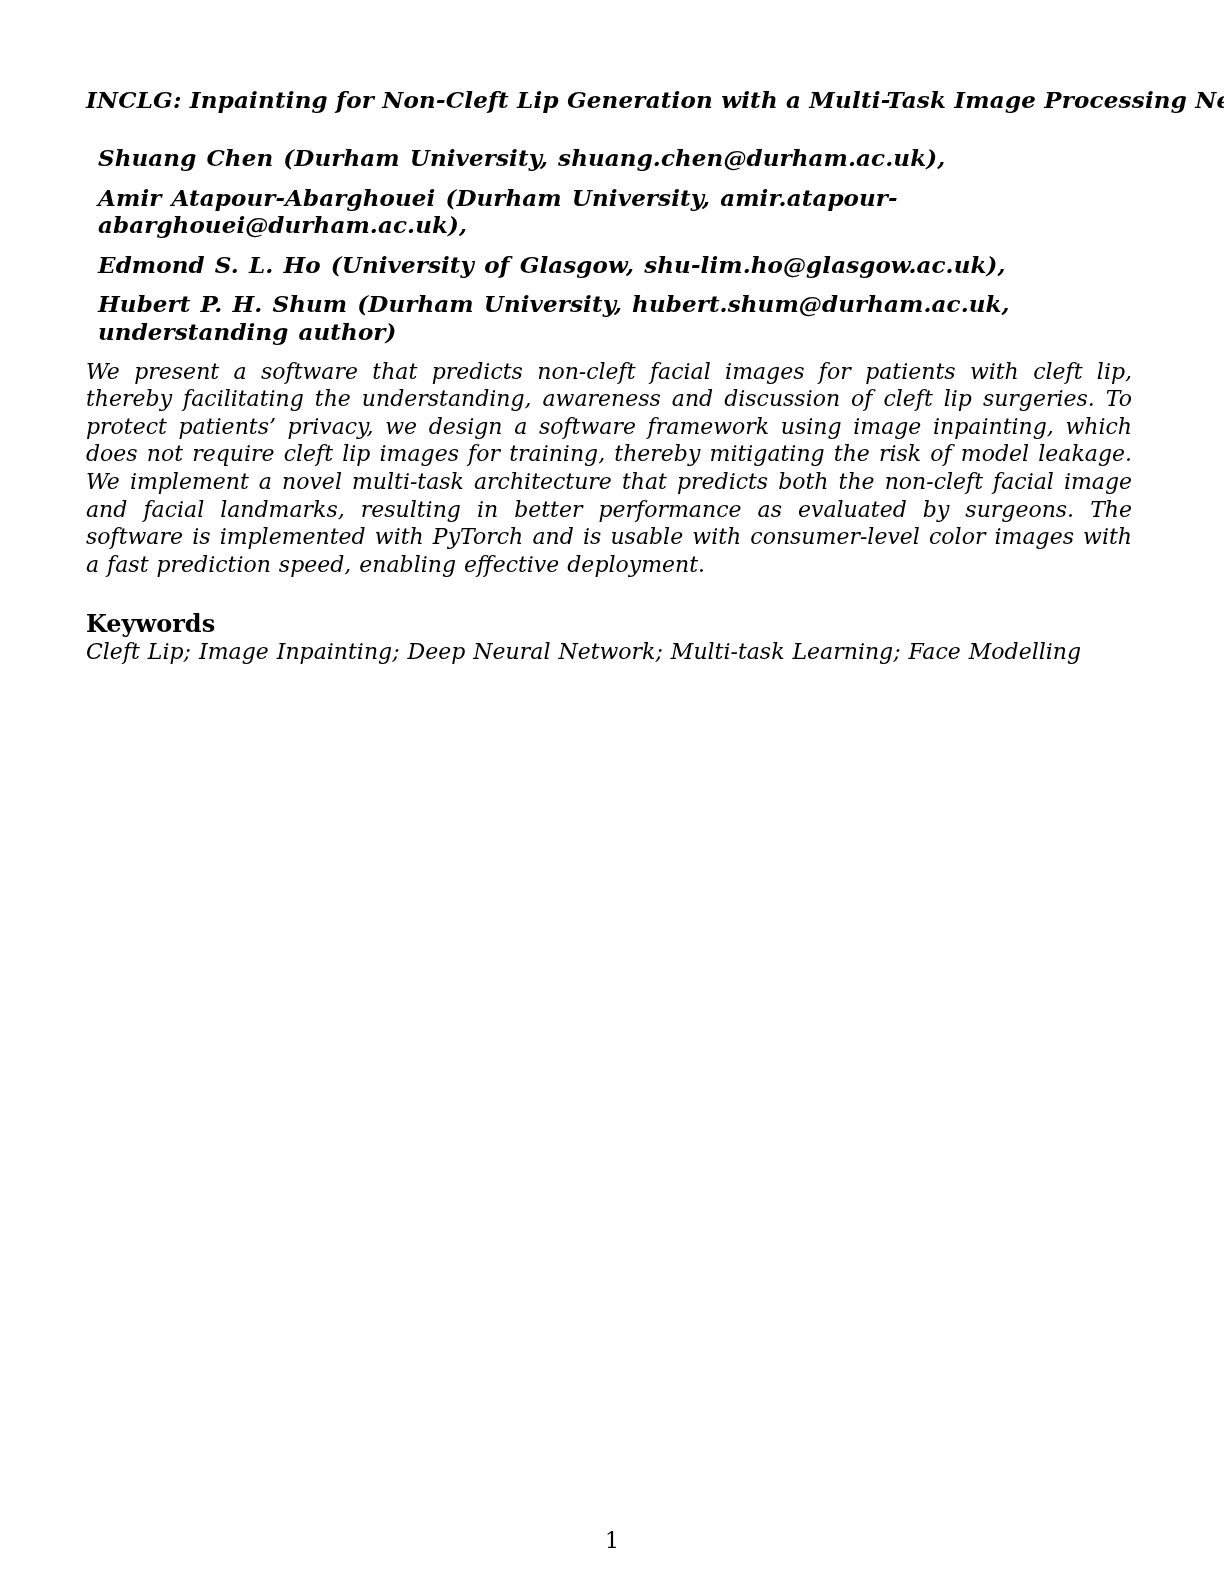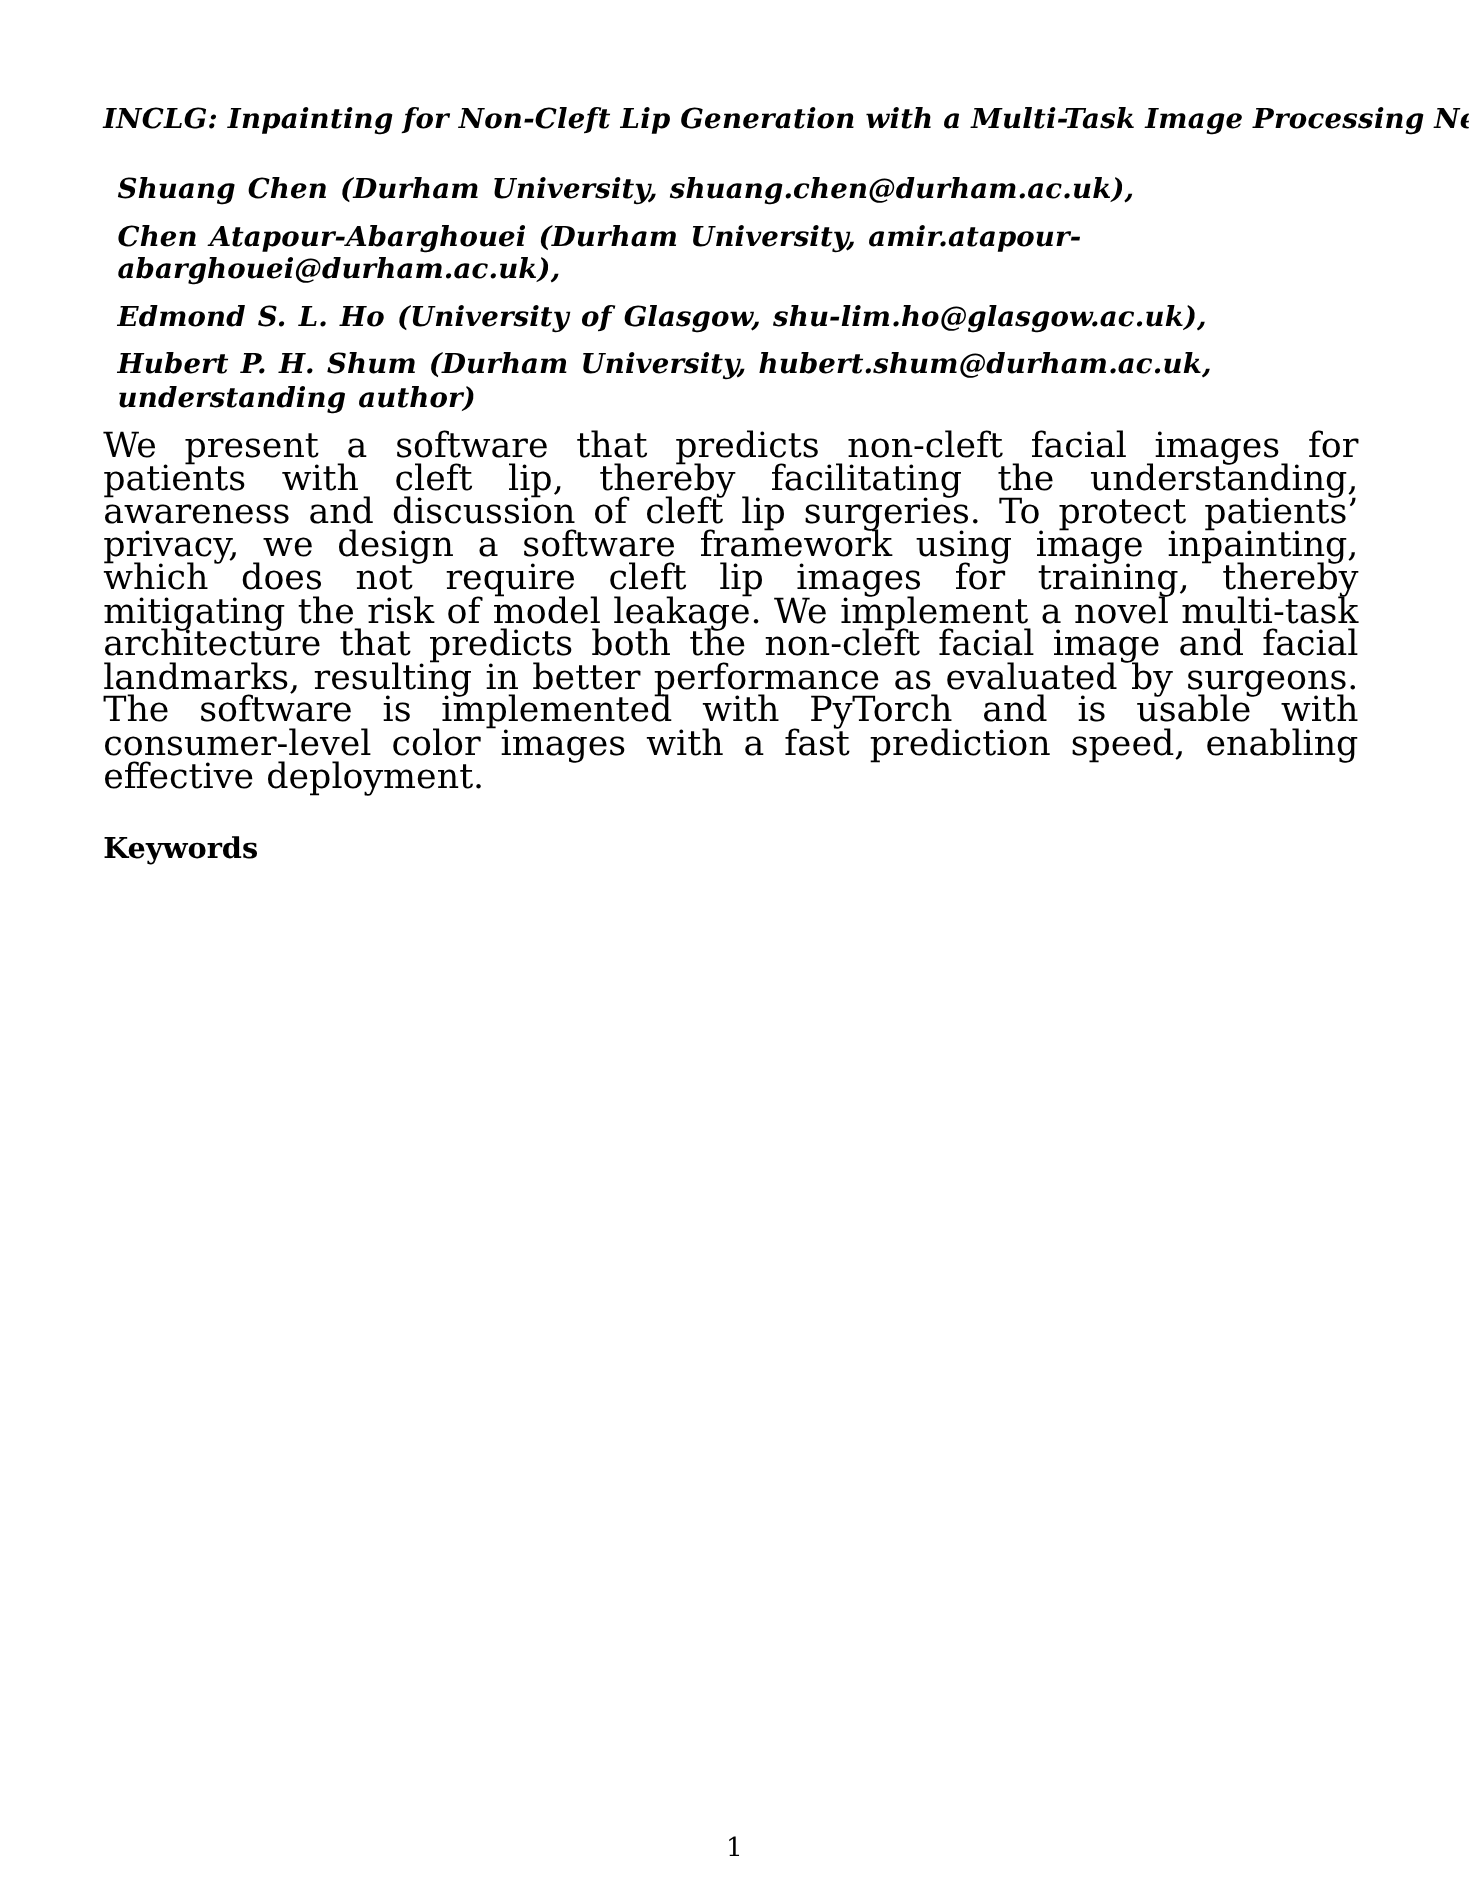--- a/index.html
+++ b/index.html
@@ -45,21 +45,22 @@
     letter-spacing: 0.1px;
   }
   .section-heading {
     font-size: 24px;
     font-weight: bold;
     font-style: normal;
     line-height: 28px;
     margin: 32px 0 0 0;
   }
   .body-text {
-    font-size: 29px;
+    font-size: 22px;
+    font-style: italic;
     line-height: 27.6px;
     margin: 0;
     text-align: justify;
     word-spacing: 1px;
   }
   .keywords-text {
     text-align: left;
   }
   .page-footer {
     position: absolute;
@@ -73,26 +74,27 @@
 </style>
 </head>
 <body>
 
 <div class="page">
 
   <p class="paper-title">INCLG: Inpainting for Non-Cleft Lip Generation with a Multi-Task Image Processing Network</p>
 
   <div class="authors">
     <p class="author-line">Shuang Chen (Durham University, shuang.chen@durham.ac.uk),</p>
-    <p class="author-line">Chen Atapour-Abarghouei (Durham University, amir.atapour-abarghouei@durham.ac.uk),</p>
+    <p class="author-line">Amir Atapour-Abarghouei (Durham University, amir.atapour-abarghouei@durham.ac.uk),</p>
     <p class="author-line">Edmond S. L. Ho (University of Glasgow, shu-lim.ho@glasgow.ac.uk),</p>
     <p class="author-line">Hubert P. H. Shum (Durham University, hubert.shum@durham.ac.uk, understanding author)</p>
   </div>
 
 
   <p class="body-text">We present a software that predicts non-cleft facial images for patients with cleft lip, thereby facilitating the understanding, awareness and discussion of cleft lip surgeries. To protect patients’ privacy, we design a software framework using image inpainting, which does not require cleft lip images for training, thereby mitigating the risk of model leakage. We implement a novel multi-task architecture that predicts both the non-cleft facial image and facial landmarks, resulting in better performance as evaluated by surgeons. The software is implemented with PyTorch and is usable with consumer-level color images with a fast prediction speed, enabling effective deployment.</p>
 
   <h2 class="section-heading">Keywords</h2>
 
+  <p class="body-text keywords-text">Cleft Lip; Image Inpainting; Deep Neural Network; Multi-task Learning; Face Modelling</p>
 
 </div>
 
 <div class="page-footer">1</div>
 
 </body></html>

